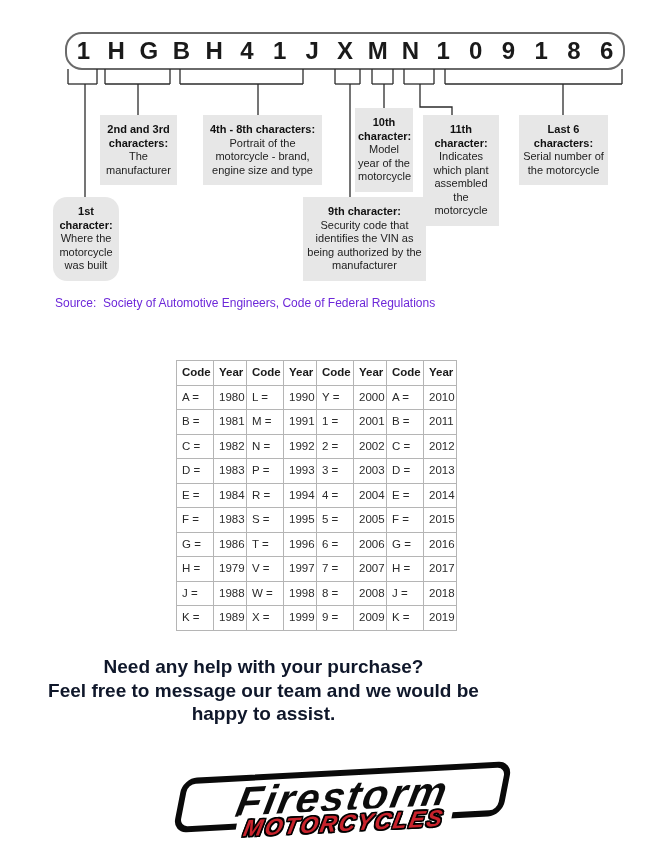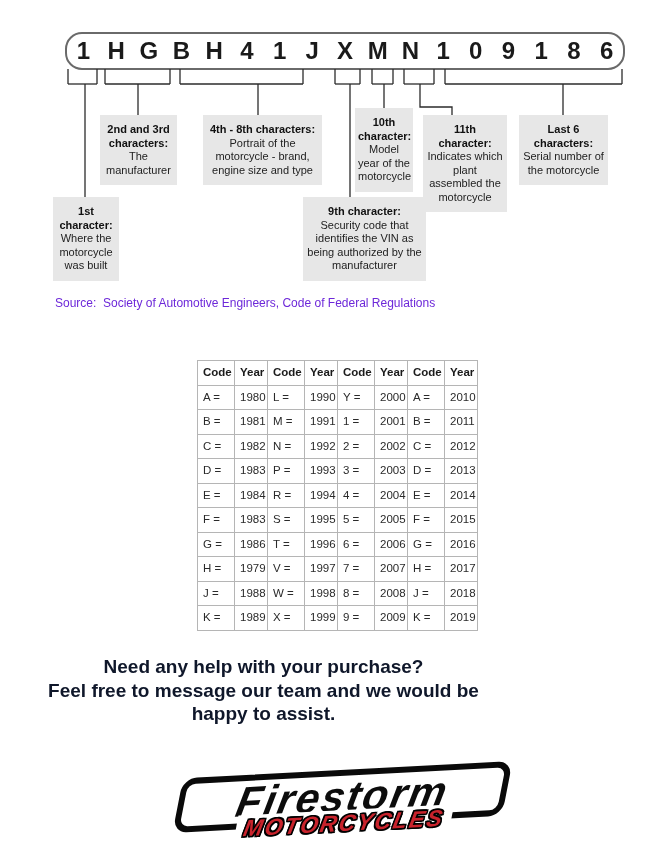--- a/index.html
+++ b/index.html
@@ -53,36 +53,36 @@
     font-size: 11px;
     line-height: 13.5px;
     color: #111111;
     padding: 8px 3px;
   }
   .co-title { font-weight: bold; display: block; }
   .co-body { display: block; color: #222222; }
   .co-2nd   { left: 100px; top: 115px; width: 77px; }
   .co-4th   { left: 203px; top: 115px; width: 119px; }
   .co-10th  { left: 355px; top: 108px; width: 58px; }
-  .co-11th  { left: 423px; top: 115px; width: 84px; }
+  .co-11th  { left: 423px; top: 115px; width: 76px; }
   .co-last6 { left: 519px; top: 115px; width: 89px; }
-  .co-1st   { left: 53px;  top: 197px; width: 66px; }
+  .co-1st   { left: 53px;  top: 197px; width: 66px; border-radius: 14px; }
   .co-9th   { left: 303px; top: 197px; width: 123px; }
 
   
   .source-line {
     position: absolute;
     left: 55px; top: 296px;
     font-size: 12px;
     color: #6d28d9;
     white-space: pre-wrap;
   }
 
   
-  .year-table-wrap { position: absolute; left: 197px; top: 360px; }
+  .year-table-wrap { position: absolute; left: 176px; top: 360px; }
   table.year-table { border-collapse: collapse; table-layout: fixed; }
   .year-table col.col-code { width: 37px; }
   .year-table col.col-year { width: 33px; }
   .year-table th, .year-table td {
     border: 1px solid #b5b5b5;
     font-size: 11.5px;
     color: #2a2a2a;
     text-align: left;
     padding: 4px 0 4px 5px;
     line-height: 15.5px;

